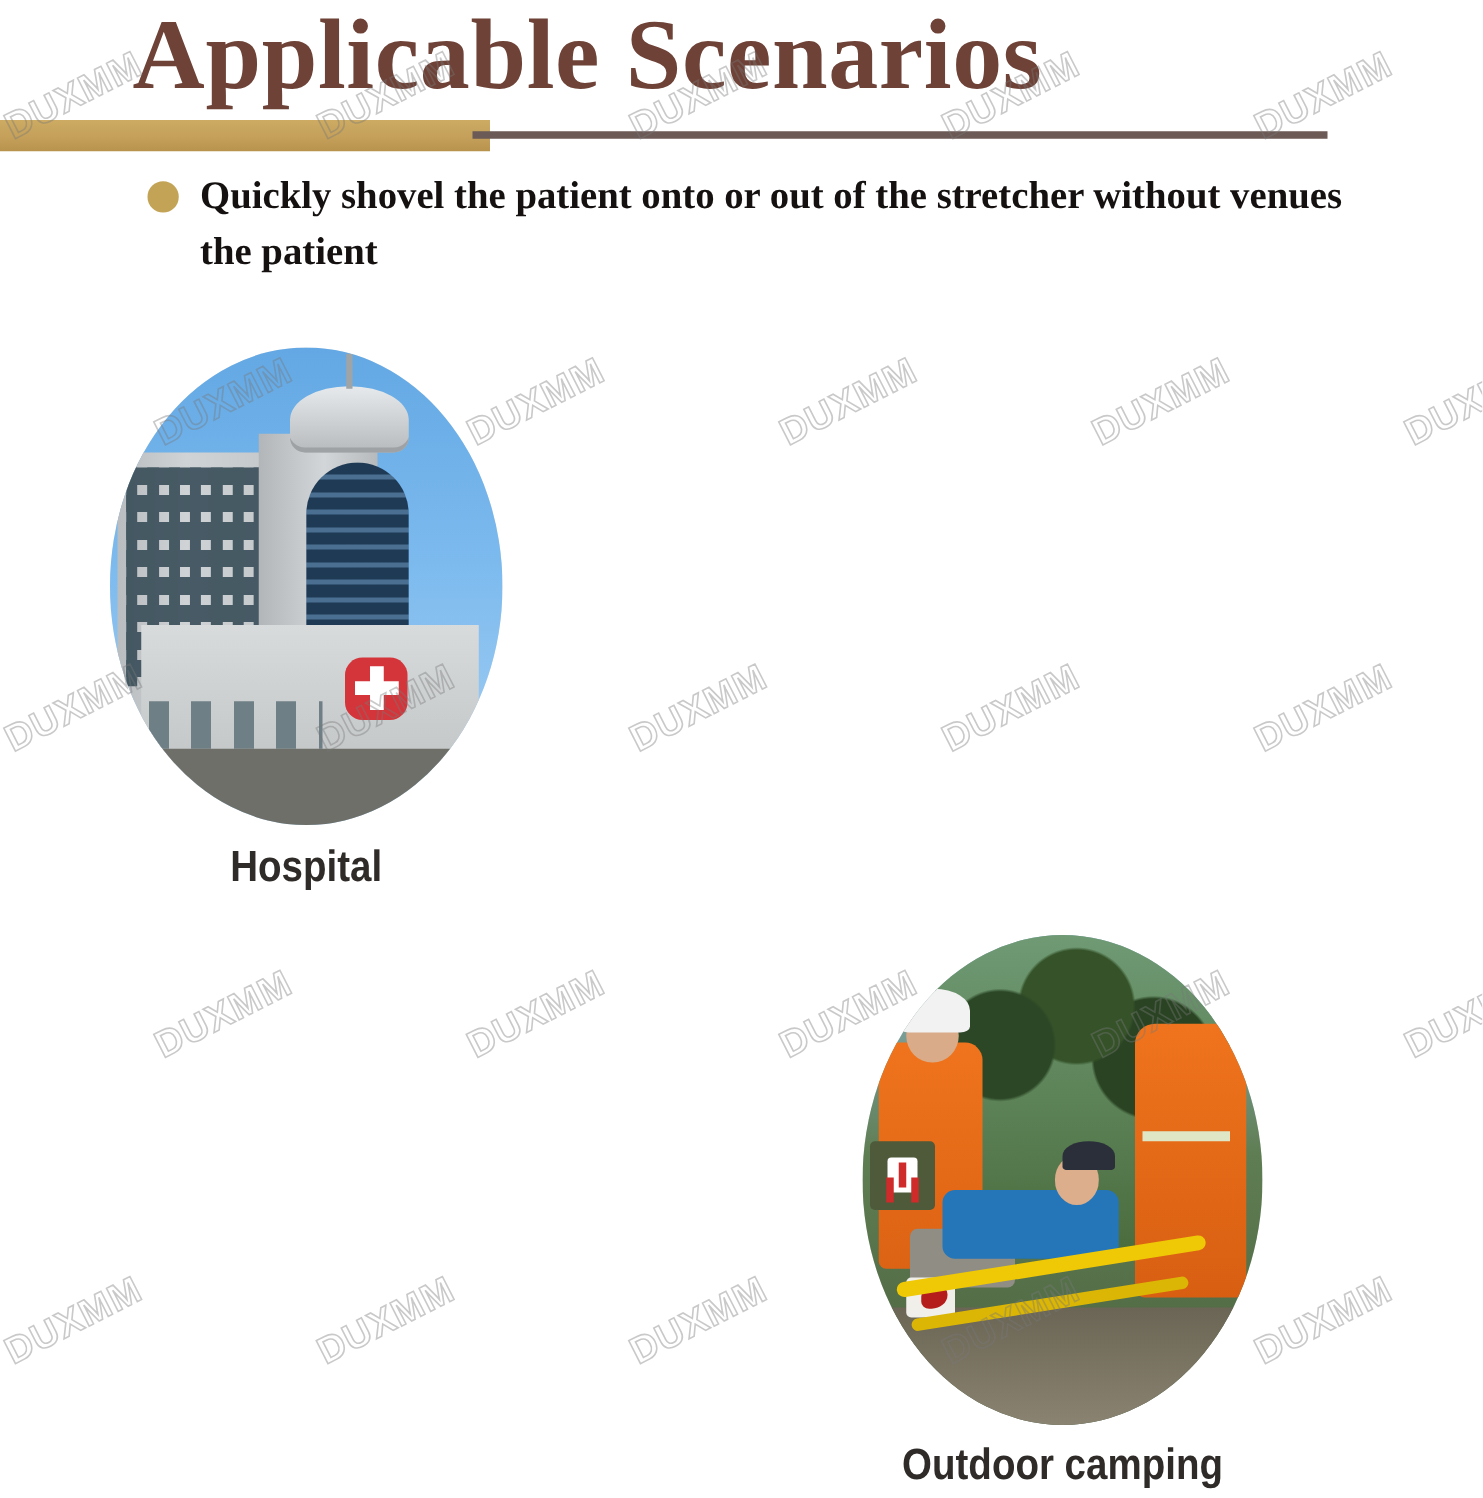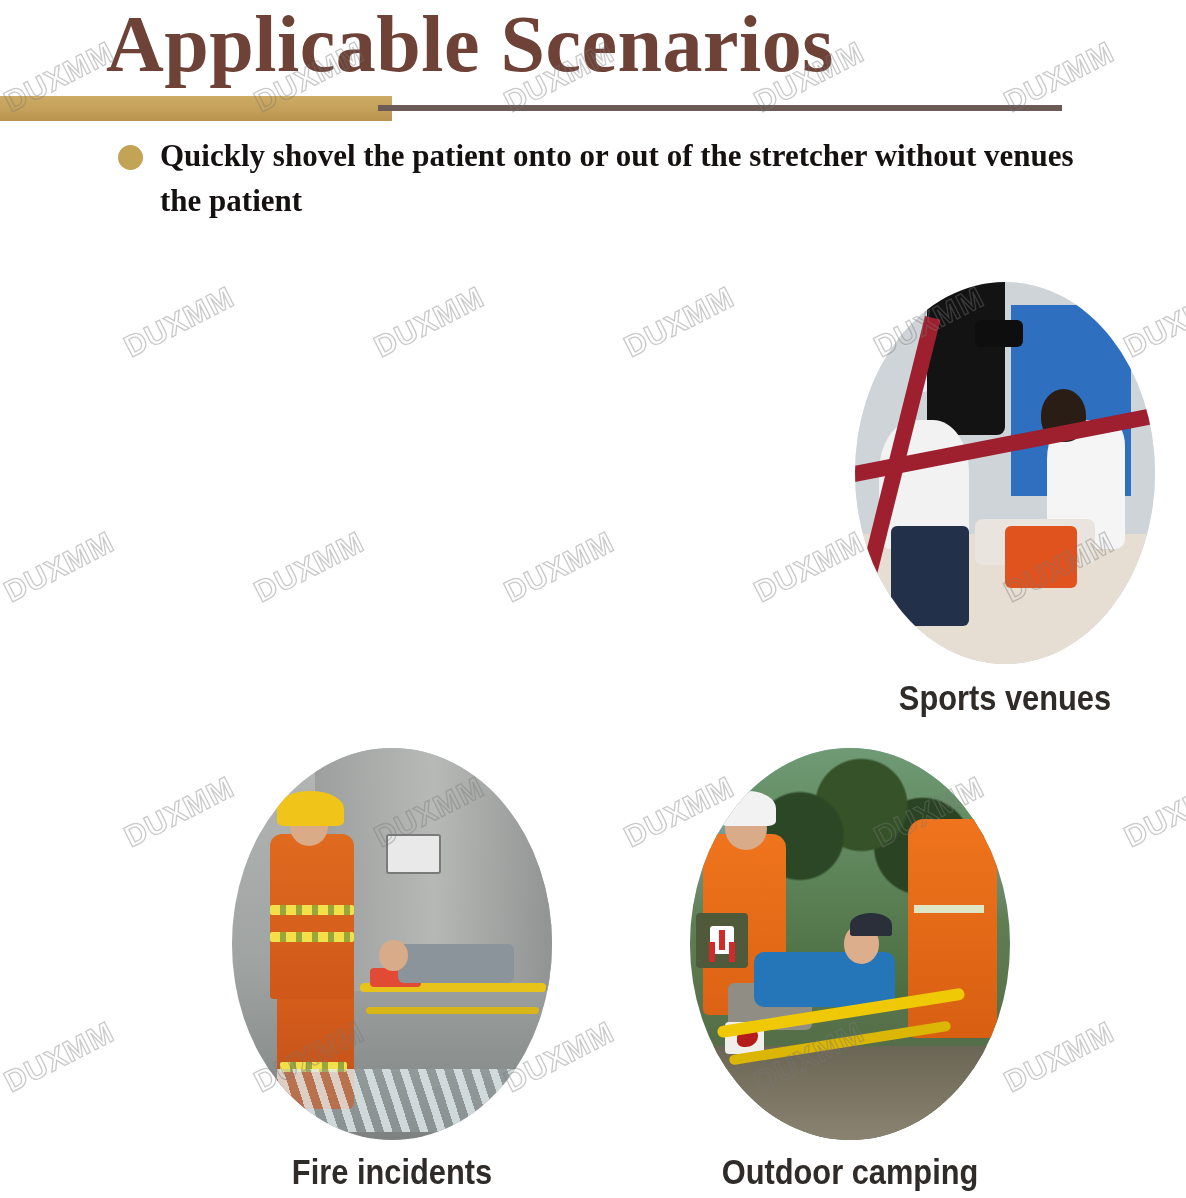--- a/index.html
+++ b/index.html
@@ -402,65 +402,39 @@
   <div class="thin"></div>
 </div>
 
 <div class="bullet-row">
   <div class="bullet-dot"></div>
   <div class="bullet-text">Quickly shovel the patient onto or out of the stretcher without venues the patient</div>
 </div>
 
 <div class="grid">
 
-
-
-  <div class="cell" style="left:855px;top:282px;width:300px;height:430px;">
-    <div class="oval" style="width:300px;height:382px;">
-      <div class="scene s-sport">
-        <div class="blue-panel"></div>
-        <div class="mat"></div>
-        <div class="ref"></div>
-        <div class="ref-arm"></div>
-        <div class="bottle"></div>
-        <div class="medicA"></div>
-        <div class="medicA-pants"></div>
-        <div class="medicB"></div>
-        <div class="medicB-head"></div>
-        <div class="patient"></div>
-        <div class="collar"></div>
-        <div class="rope1"></div>
-        <div class="rope2"></div>
+  <div class="cell" style="left:88px;top:278px;width:314px;height:420px;">
+    <div class="oval" style="width:314px;height:382px;">
+      <div class="scene s-hosp">
+        <div class="bldg-left"></div>
+        <div class="win-grid"></div>
+        <div class="bldg-mid"></div>
+        <div class="curve-glass"></div>
+        <div class="crown"></div>
+        <div class="podium"></div>
+        <div class="podium-win"></div>
+        <div class="cross-badge"></div>
+        <div class="ground"></div>
       </div>
     </div>
-    <div class="caption" style="left:-24px;top:396px;width:348px;">Sports venues</div>
+    <div class="caption" style="left:-10px;top:396px;width:334px;">Hospital</div>
   </div>
 
-  <div class="cell" style="left:232px;top:748px;width:320px;height:440px;">
-    <div class="oval" style="width:320px;height:392px;">
-      <div class="scene s-fire">
-        <div class="bldg"></div>
-        <div class="sign"></div>
-        <div class="stretcher"></div>
-        <div class="stretcher2"></div>
-        <div class="pad"></div>
-        <div class="pat-body"></div>
-        <div class="pat-head"></div>
-        <div class="ff-legs"></div>
-        <div class="ff-body"></div>
-        <div class="ff-head"></div>
-        <div class="helmet"></div>
-        <div class="band1"></div>
-        <div class="band2"></div>
-        <div class="band3"></div>
-        <div class="debris"></div>
-      </div>
-    </div>
-    <div class="caption" style="left:-18px;top:404px;width:356px;">Fire incidents</div>
-  </div>
+
+
 
   <div class="cell" style="left:690px;top:748px;width:320px;height:440px;">
     <div class="oval" style="width:320px;height:392px;">
       <div class="scene s-camp">
         <div class="trees"></div>
         <div class="ground"></div>
         <div class="rescuerR"></div>
         <div class="refl"></div>
         <div class="rescuerL"></div>
         <div class="rescuerL-head"></div>

